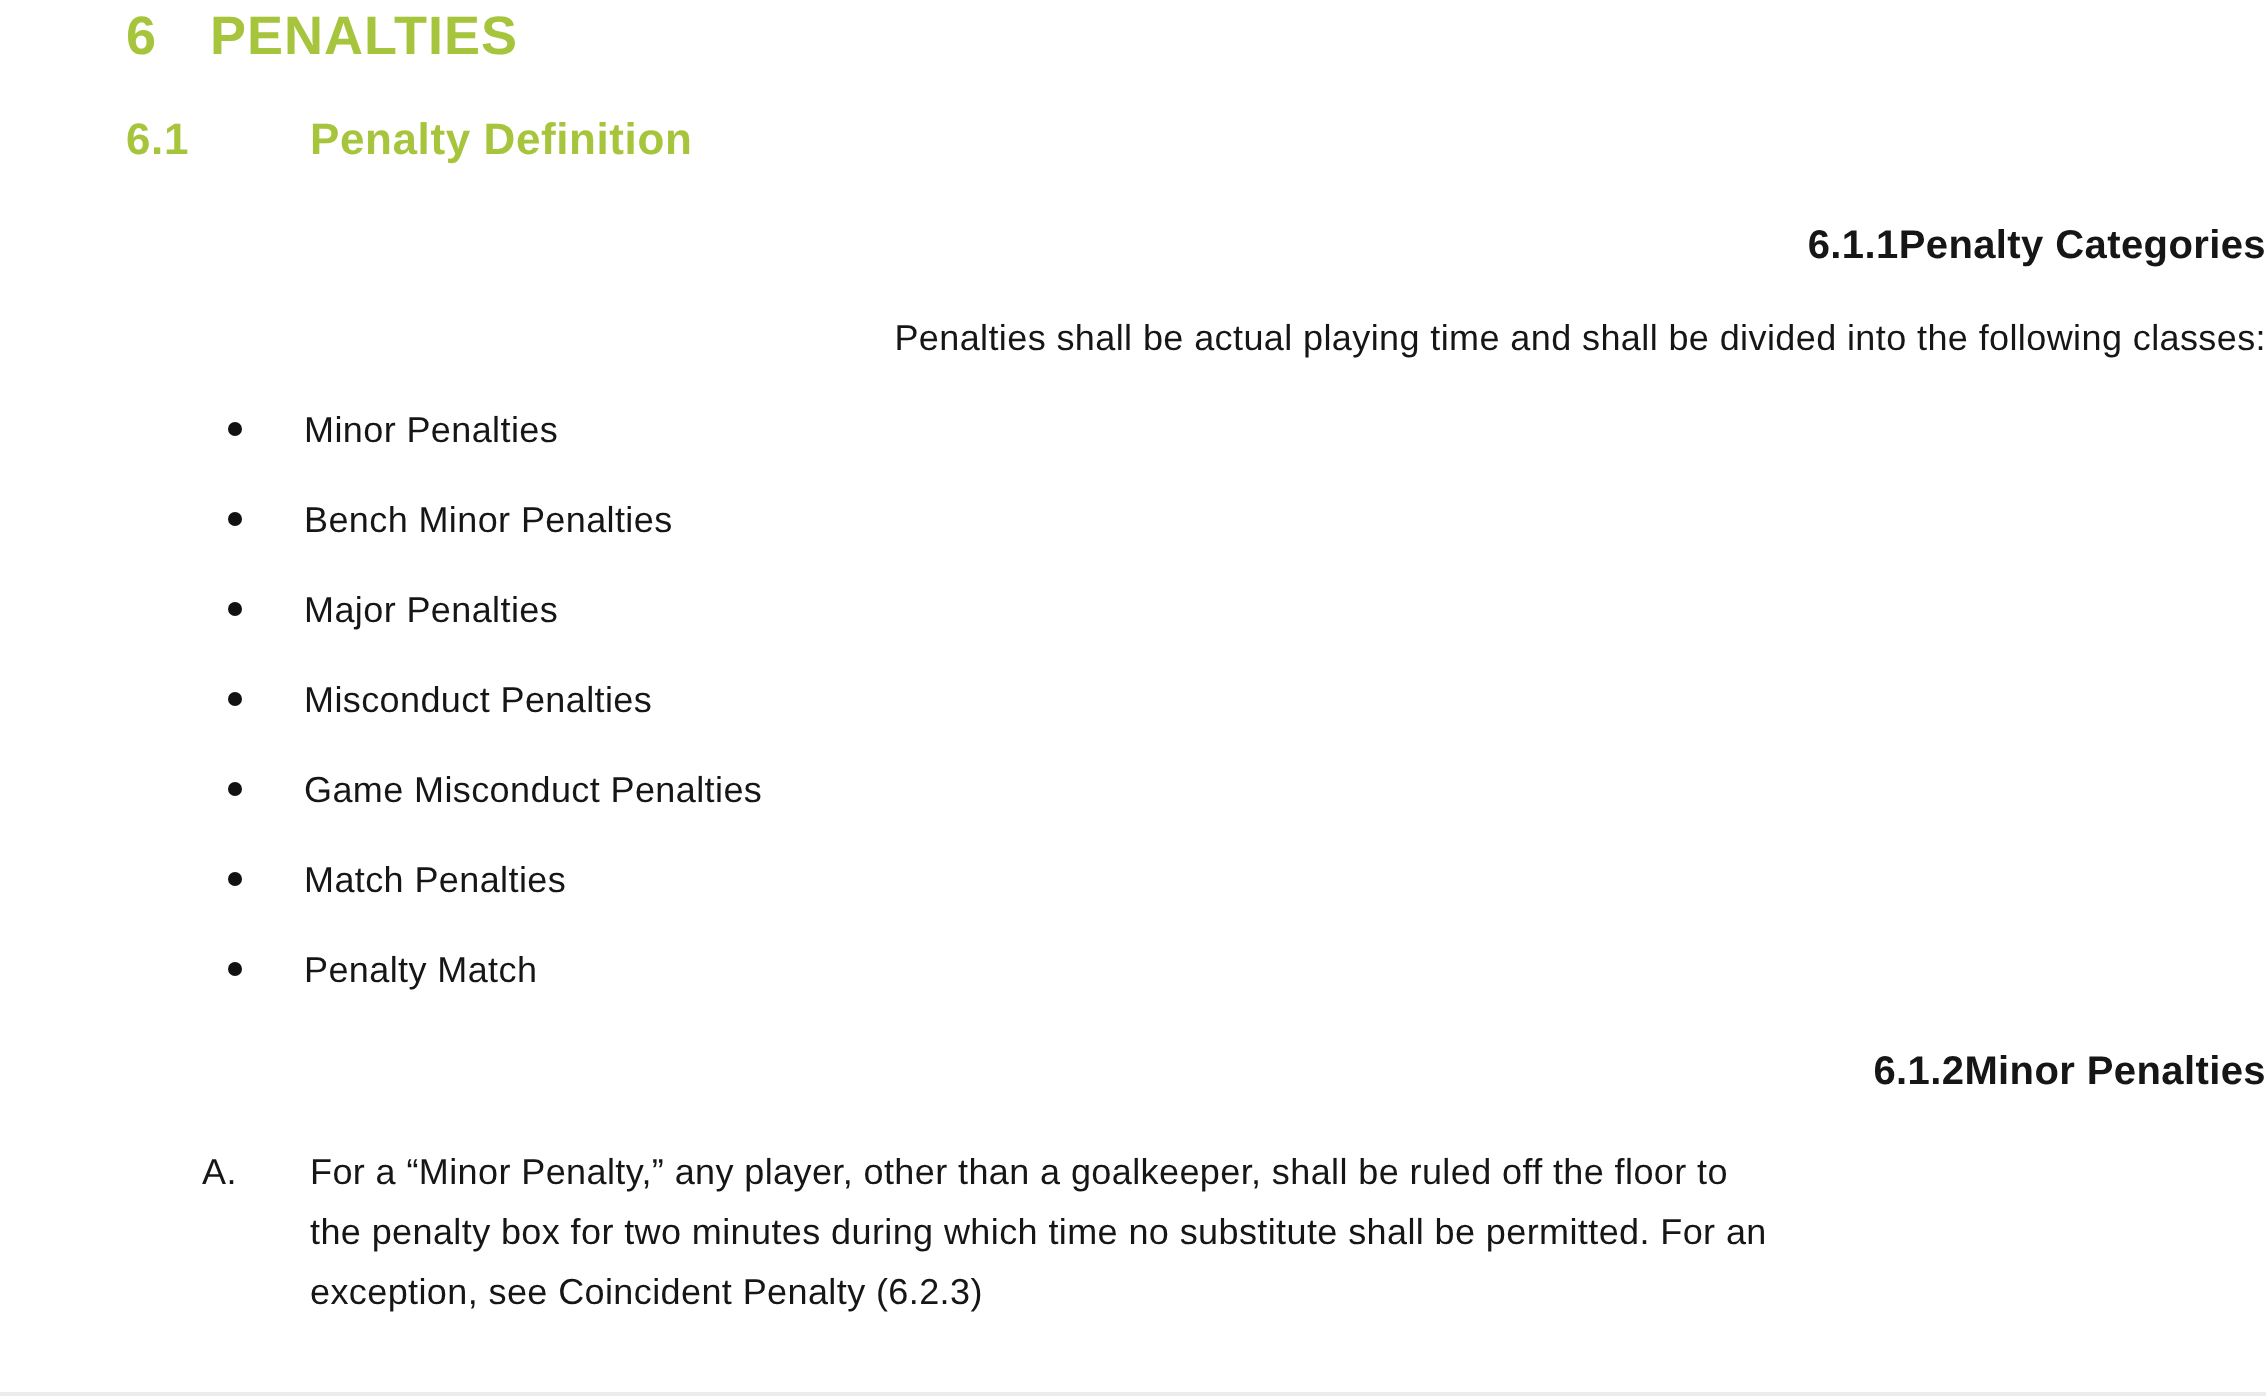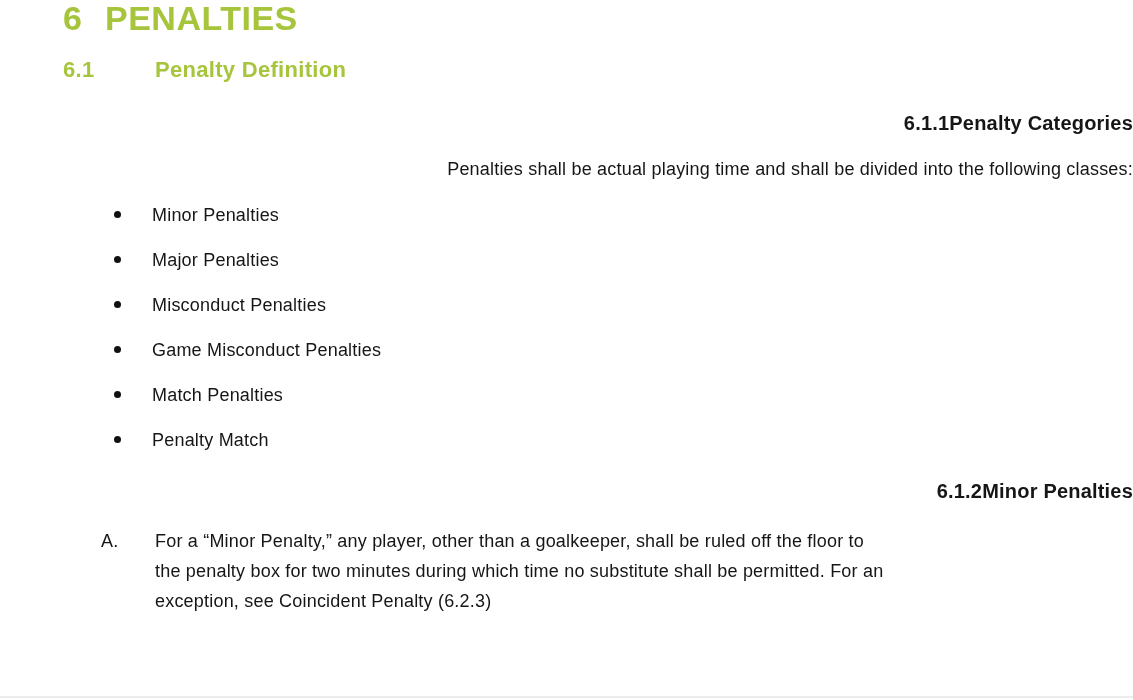--- a/index.html
+++ b/index.html
@@ -9,21 +9,21 @@
     background: #ffffff;
     font-family: "Liberation Sans", "DejaVu Sans", sans-serif;
     color: var(--ink);
     position: relative;
     overflow: hidden;
   }
   .page { position: absolute; inset: 0; }
 
   .h1 {
     margin: 3px 0 0 63px;
-    font-size: 34px; font-weight: bold; line-height: 30px;
+    font-size: 27px; font-weight: bold; line-height: 30px;
     color: var(--green); letter-spacing: 0.5px;
     white-space: nowrap;
   }
   .h1 .num { display: inline-block; width: 42px; }
 
   .h2 {
     margin: 24px 0 0 63px;
     font-size: 22px; font-weight: bold; line-height: 26px;
     color: var(--green); letter-spacing: 0.3px;
     white-space: nowrap;
@@ -91,20 +91,21 @@
   </div>
 
   <div class="h3">
     <span class="num">6.1.1</span><span>Penalty Categories</span>
   </div>
 
   <p class="intro">Penalties shall be actual playing time and shall be divided into the following classes:</p>
 
   <ul class="bullets">
     <li><span class="dot"></span><span>Minor Penalties</span></li>
+    <li><span class="dot"></span><span>Bench Minor Penalties</span></li>
     <li><span class="dot"></span><span>Major Penalties</span></li>
     <li><span class="dot"></span><span>Misconduct Penalties</span></li>
     <li><span class="dot"></span><span>Game Misconduct Penalties</span></li>
     <li><span class="dot"></span><span>Match Penalties</span></li>
     <li><span class="dot"></span><span>Penalty Match</span></li>
   </ul>
 
   <div class="h3 second">
     <span class="num">6.1.2</span><span>Minor Penalties</span>
   </div>

